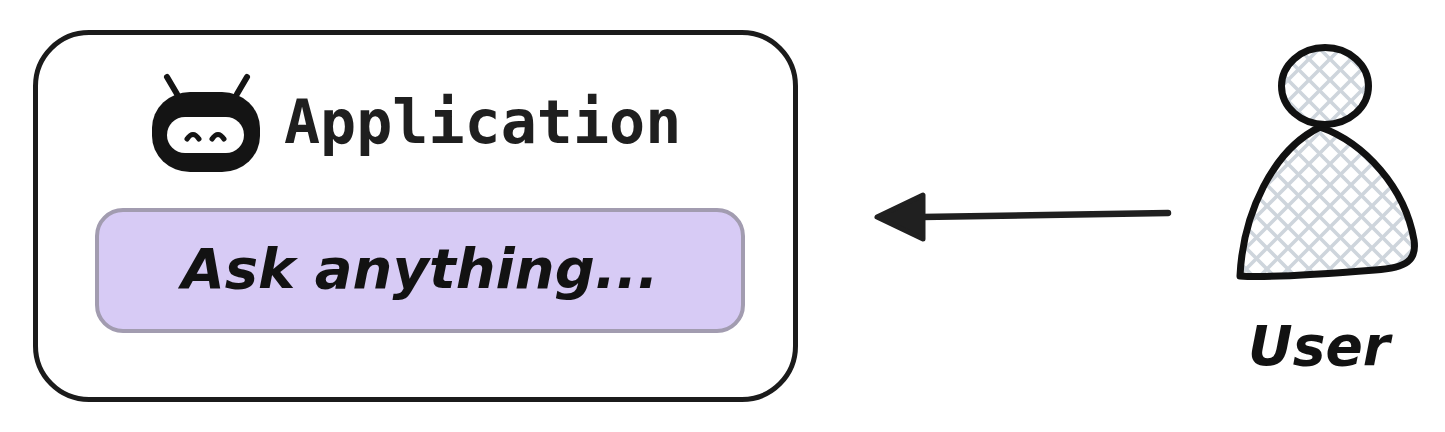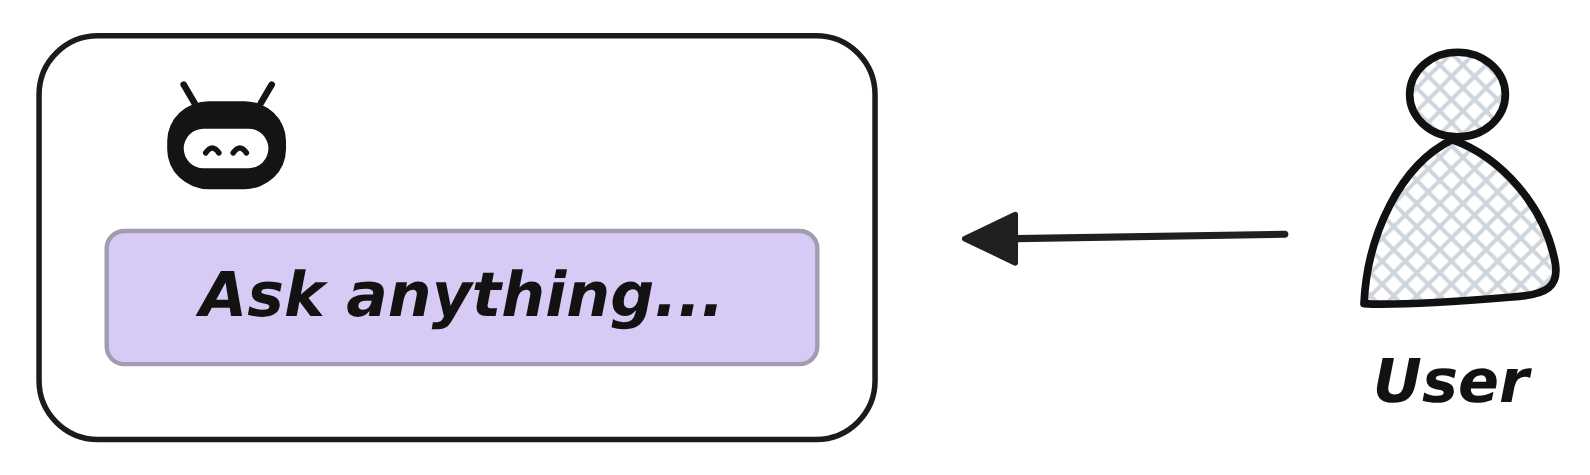--- a/index.html
+++ b/index.html
@@ -54,21 +54,21 @@
   
   .ask-input {
     position: absolute;
     left: 95px;
     top: 208px;
     width: 650px;
     height: 125px;
     box-sizing: border-box;
     background: #d7cbf5;
     border: 4px solid #a29cb0;
-    border-radius: 18px;
+    border-radius: 28px;
     display: flex;
     align-items: center;
     justify-content: center;
   }
   .hand {
     font-family: "DejaVu Sans", sans-serif;
     font-style: italic;
     font-weight: 700;
     color: #121212;
   }
@@ -115,20 +115,21 @@
 
   <svg class="robot-icon" viewBox="0 0 130 110" aria-hidden="true">
     <path d="M32 29 L22 12" stroke="#141414" stroke-width="6" stroke-linecap="round" fill="none"></path>
     <path d="M92 29 L102 12" stroke="#141414" stroke-width="6" stroke-linecap="round" fill="none"></path>
     <rect x="7" y="27" width="108" height="80" rx="38" ry="36" fill="#141414"></rect>
     <rect x="22" y="52" width="77" height="36" rx="18" ry="18" fill="#ffffff"></rect>
     <path d="M42 74 Q48 65 54 74" stroke="#141414" stroke-width="5" stroke-linecap="round" fill="none"></path>
     <path d="M67 74 Q73 65 79 74" stroke="#141414" stroke-width="5" stroke-linecap="round" fill="none"></path>
   </svg>
 
+  <div class="app-title">Application</div>
 
   <div class="ask-input">
     <span class="hand">Ask anything...</span>
   </div>
 
   <svg class="arrow-svg" viewBox="0 0 320 70" aria-hidden="true">
     <line x1="62" y1="37" x2="308" y2="33" stroke="#202020" stroke-width="6.5" stroke-linecap="round"></line>
     <polygon points="17,37 63,15 63,59" fill="#202020" stroke="#202020" stroke-width="5" stroke-linejoin="round"></polygon>
   </svg>
 

